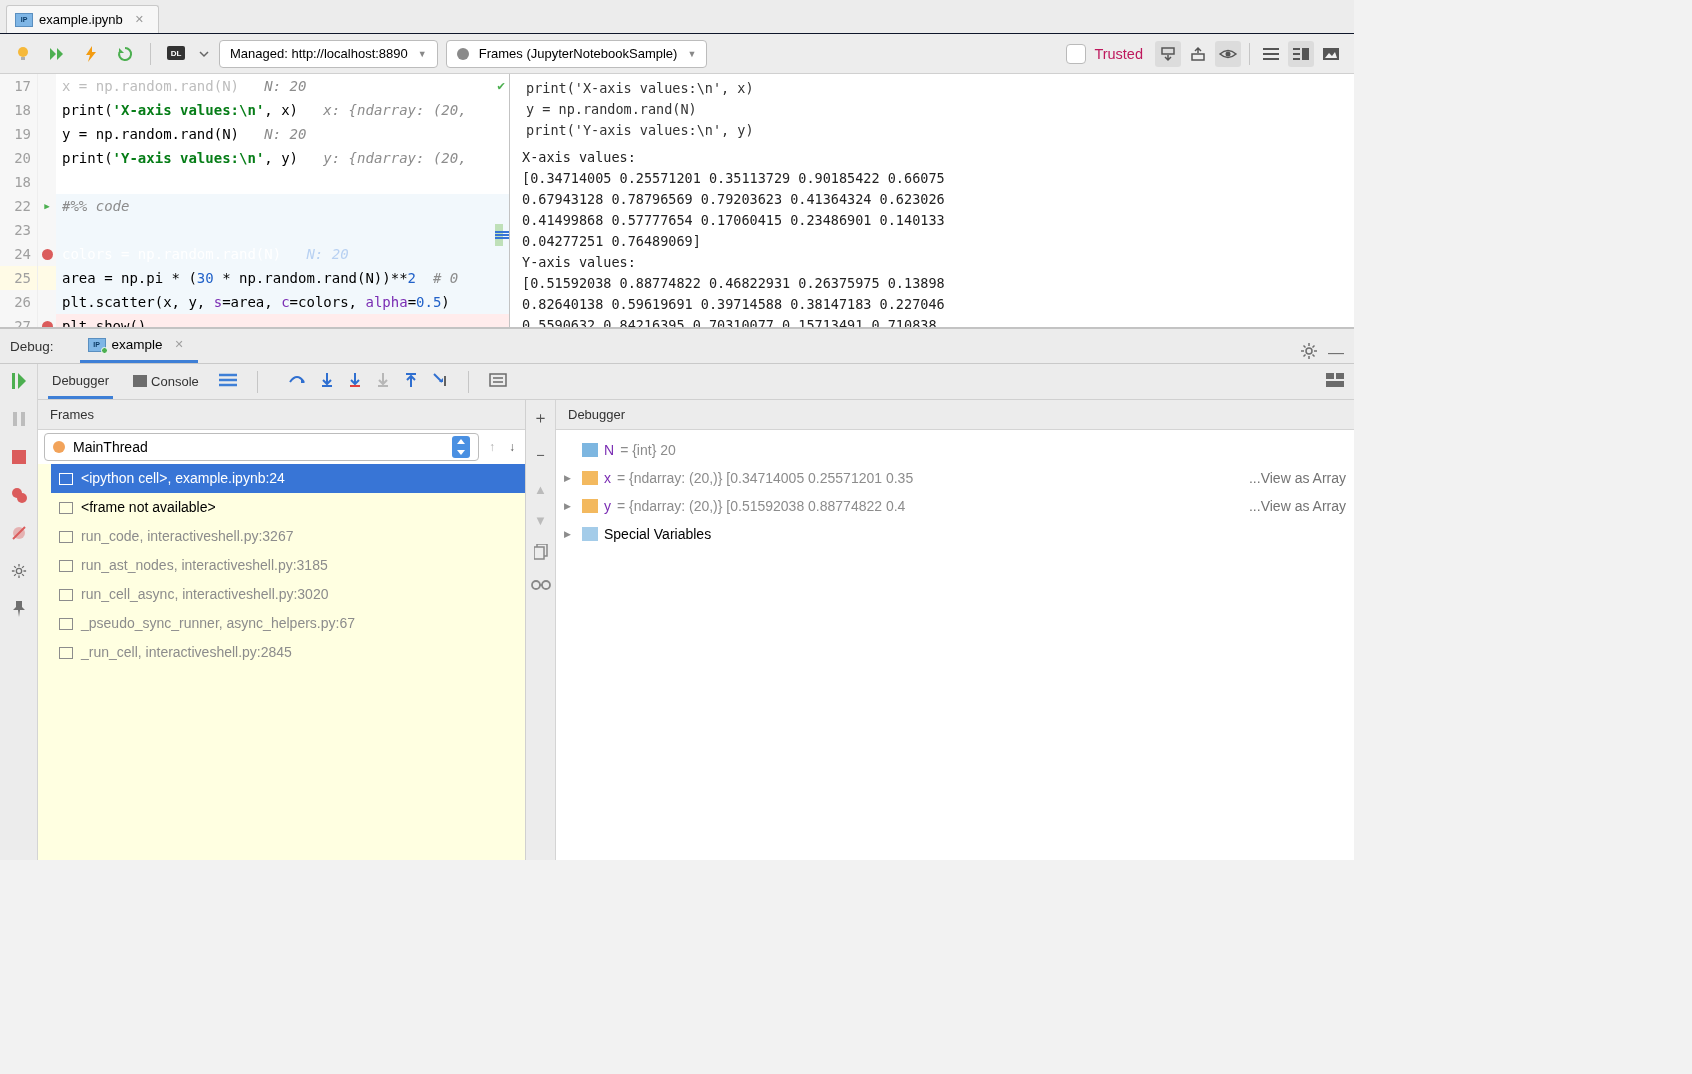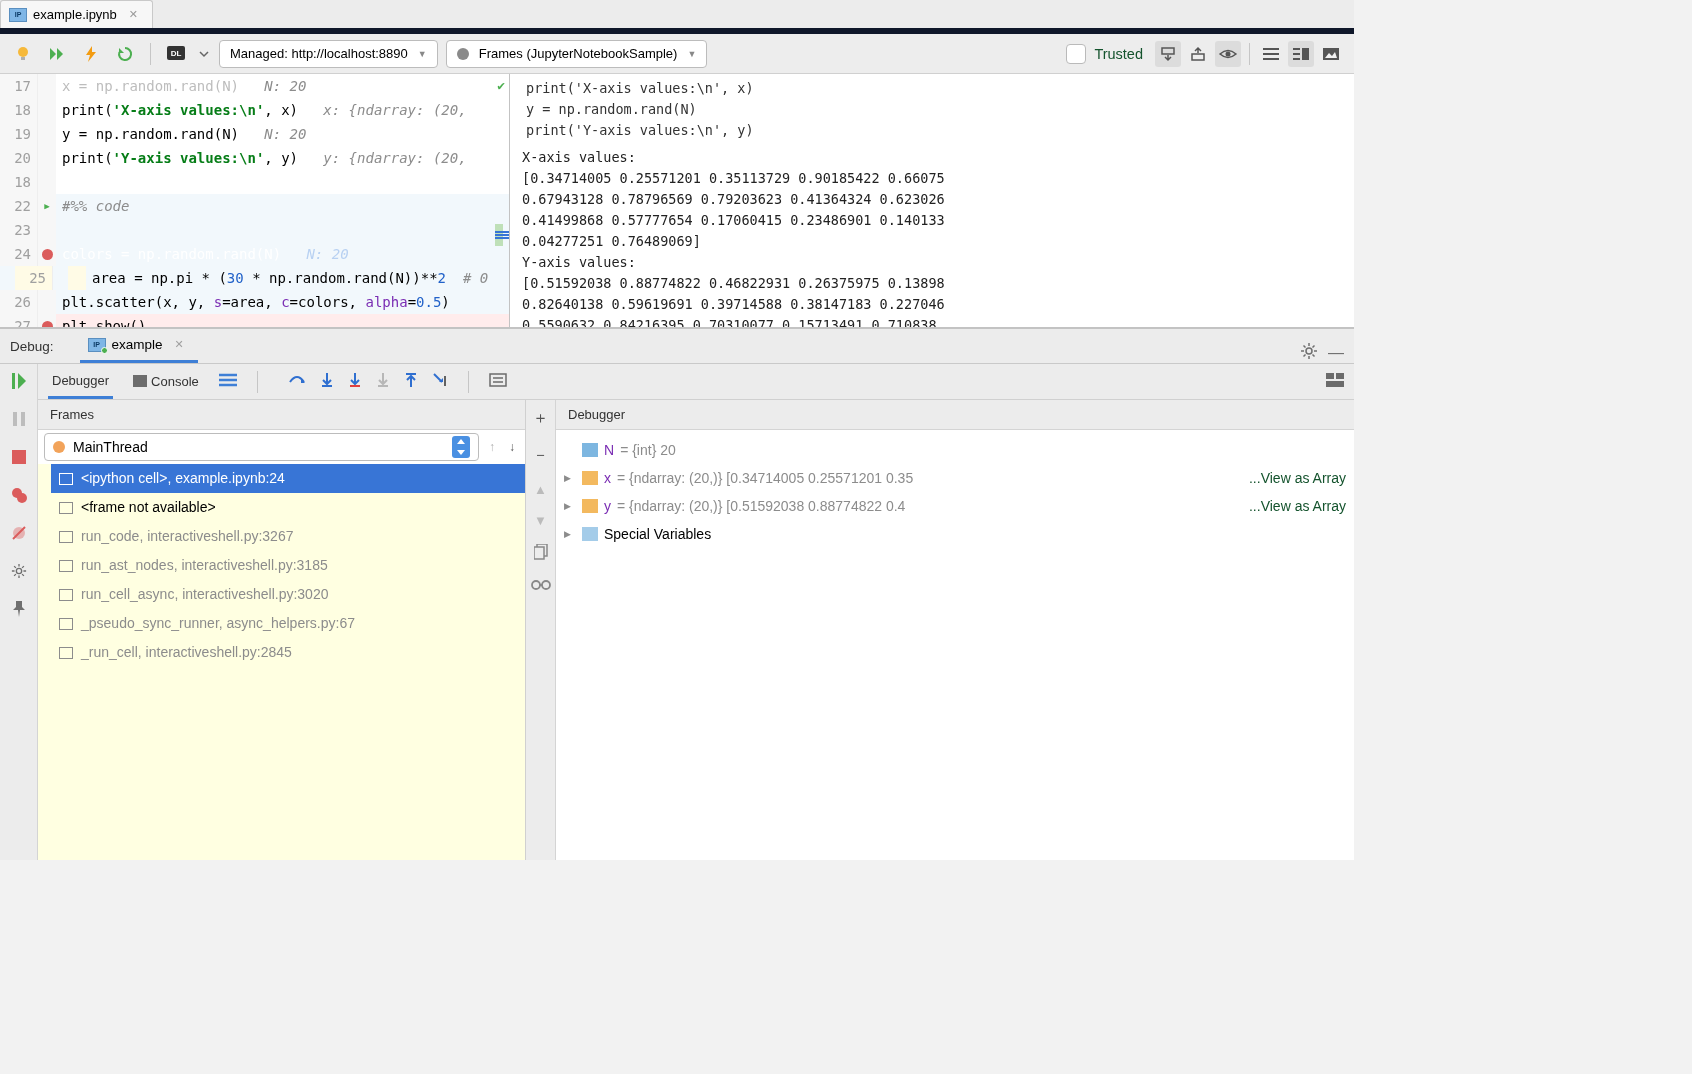--- a/index.html
+++ b/index.html
@@ -12,23 +12,24 @@
   width: 1354px;
   height: 860px;
   overflow: hidden;
   display: flex;
   flex-direction: column;
 }
 .mono { font-family: Menlo, Consolas, "DejaVu Sans Mono", monospace; }
 .tabbar {
   height: 34px;
   display: flex;
-  align-items: center;
+  align-items: flex-end;
   background: #ececec;
-  border-bottom: 6px solid #0f172a;
+  border-bottom: 1px solid #0f172a;
+  padding-left: 6px;
 }
 .filetab {
   background: #f7f7f7;
   border: 1px solid #c9c9c9;
   border-bottom: none;
   border-radius: 3px 3px 0 0;
   padding: 6px 14px 6px 8px;
   font-size: 1.3rem;
   display: flex;
   align-items: center;
@@ -69,21 +70,21 @@
   display: flex;
   align-items: center;
   padding: 0 10px;
   font-size: 1.3rem;
   gap: 10px;
 }
 .combo .chev { color: #888; font-size: 0.9rem; }
 .trusted-check {
   width: 20px; height: 20px; border-radius: 4px; border: 1px solid #bababa; background: #fff;
 }
-.trusted-label { font-size: 1.45rem; color: #14532d; margin: 0 8px 0 4px; }
+.trusted-label { font-size: 1.45rem; color: #be185d; margin: 0 8px 0 4px; }
 .right-group { margin-left: auto; display: flex; align-items: center; gap: 4px; }
 .editor-split {
   display: flex;
   height: 254px;
   background: #fff;
   border-bottom: 1px solid #c3c3c3;
 }
 .code-pane {
   width: 510px;
   position: relative;
@@ -114,21 +115,21 @@
 .dot-red { width: 11px; height: 11px; border-radius: 50%; background: #db5c5c; }
 .play-gut { color: #4caf50; font-size: 0.9rem; }
 .ctxt { padding-left: 6px; }
 .str { color: #067d17; font-weight: bold; }
 .num { color: #2262c9; }
 .hint { color: #8c8c8c; font-style: italic; }
 .line-sel { background: #3875d6; }
 .line-sel .ctxt, .line-sel .ctxt * { color: #fff !important; }
 .line-sel .hint { color: #b8d1f2 !important; }
 .line-cell-hdr { background: #f2f8fc; }
-.line-yel .ln, .line-yel .mk { background: #fffbe6; margin-left: 15px; }
+.line-yel .ln, .line-yel .mk { background: #fffbe6; }
 .line-red-bg { background: #ffecec; }
 .chk-gutter {
   position: absolute; top: 4px; right: 4px;
   color: #4caf50; font-size: 1.3rem;
 }
 .handle-ind {
   position: absolute; right: 2px; top: 150px;
   width: 12px;
 }
 .output-pane {
@@ -274,21 +275,21 @@
 }
 .vars-body { flex:1; padding: 6px 8px; font-size:1.4rem; line-height:28px; }
 .var-row { display:flex; align-items:center; gap:6px; }
 .var-row .tri { color:#8c8c8c; font-size:0.9rem; width:12px; }
 .var-row .vicon { width:16px; height:14px; display:inline-block; }
 .vicon.int { background:#7db6e0; }
 .vicon.arr { background:#f3b95f; }
 .vicon.spec { background:#7db6e0; opacity:0.7; }
 .var-name { color:#7a2db3; }
 .var-type { color:#8c8c8c; }
-.var-link { color:#14532d; margin-left:auto; }
+.var-link { color:#737373; margin-left:auto; }
 </style>
 </head>
 <body>
 
 <div class="tabbar">
   <div class="filetab">
     <span class="ipynb-icon">IP</span>
     <span>example.ipynb</span>
     <span class="close">✕</span>
   </div>

